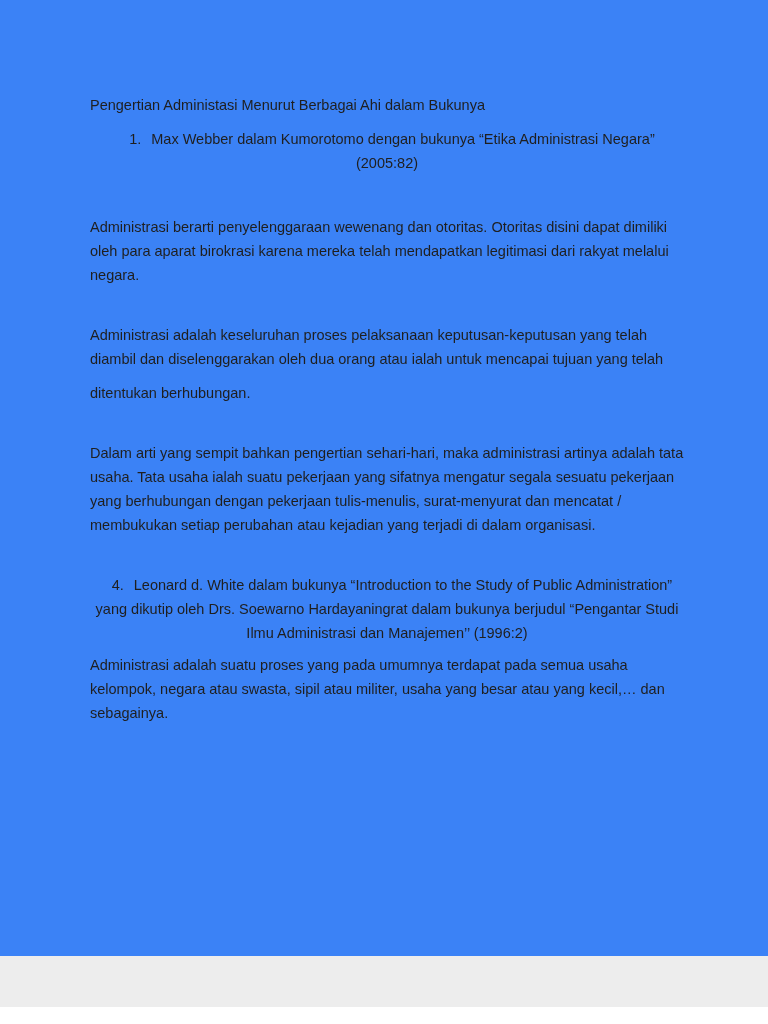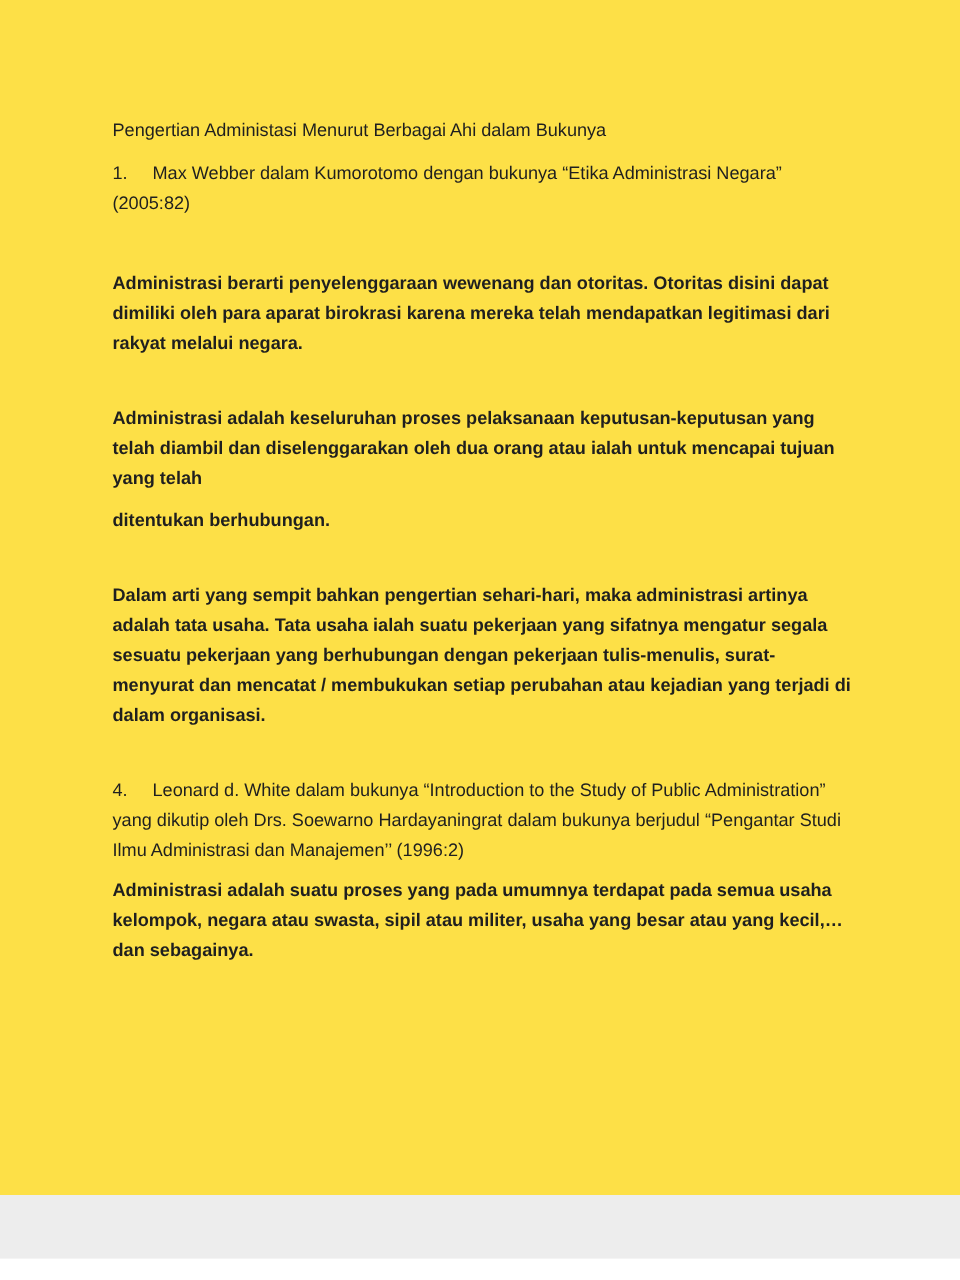--- a/index.html
+++ b/index.html
@@ -9,41 +9,41 @@
     width: 768px;
     height: 1024px;
     background: #ffffff;
     overflow: hidden;
     font-family: "Liberation Sans", "DejaVu Sans", sans-serif;
   }
   .page {
     position: relative;
     width: 768px;
     height: 956px;
-    background: #fde047;
+    background: #3b82f6;
     overflow: hidden;
   }
   .doc {
     padding: 93px 84px 0 90px;
     font-size: 14.5px;
     line-height: 24px;
     color: #1f1f1f;
   }
   .title {
     margin: 0 0 10px 0;
     font-weight: 400;
   }
   .entry { margin: 0 0 36px 0; }
-  .head { margin: 0 0 8px 0; }
+  .head { margin: 0 0 8px 0; text-align: center; }
   .entry.first .head { margin-bottom: 40px; }
   .num {
     display: inline-block;
     width: 32px;
   }
-  .para { margin: 0 0 10px 0; font-weight: bold; }
+  .para { margin: 0 0 10px 0; }
   .entry .para:last-child { margin-bottom: 0; }
   .page-separator {
     width: 768px;
     height: 51px;
     background: #ededed;
   }
   .next-page {
     width: 768px;
     height: 17px;
     background: #ffffff;

